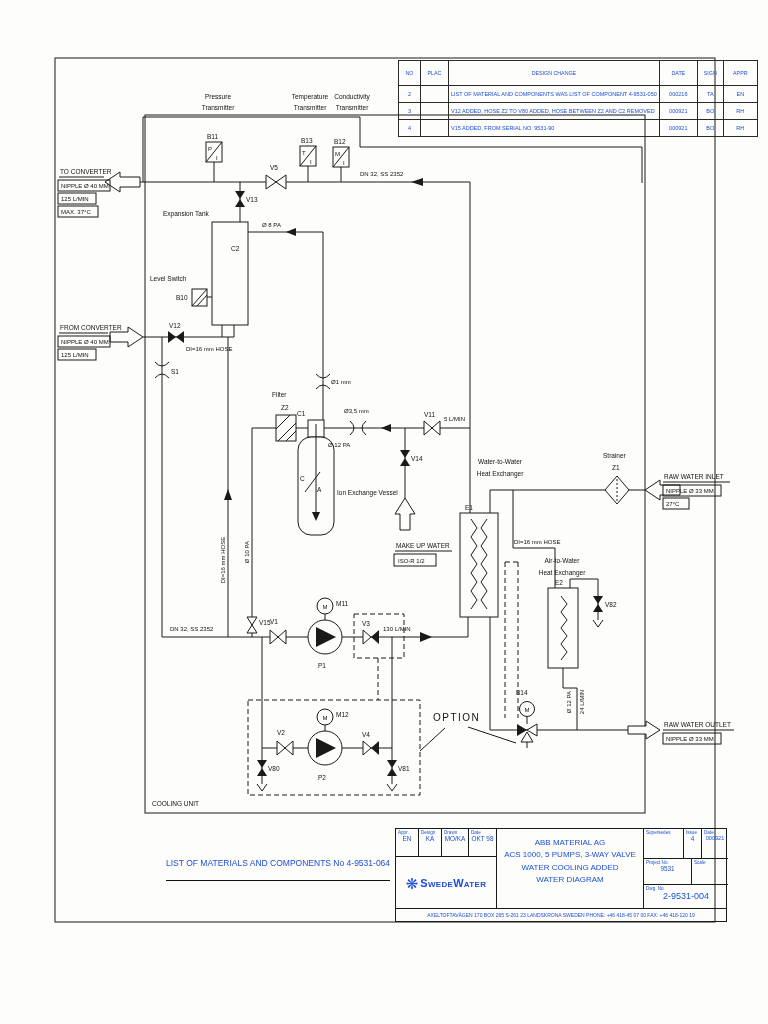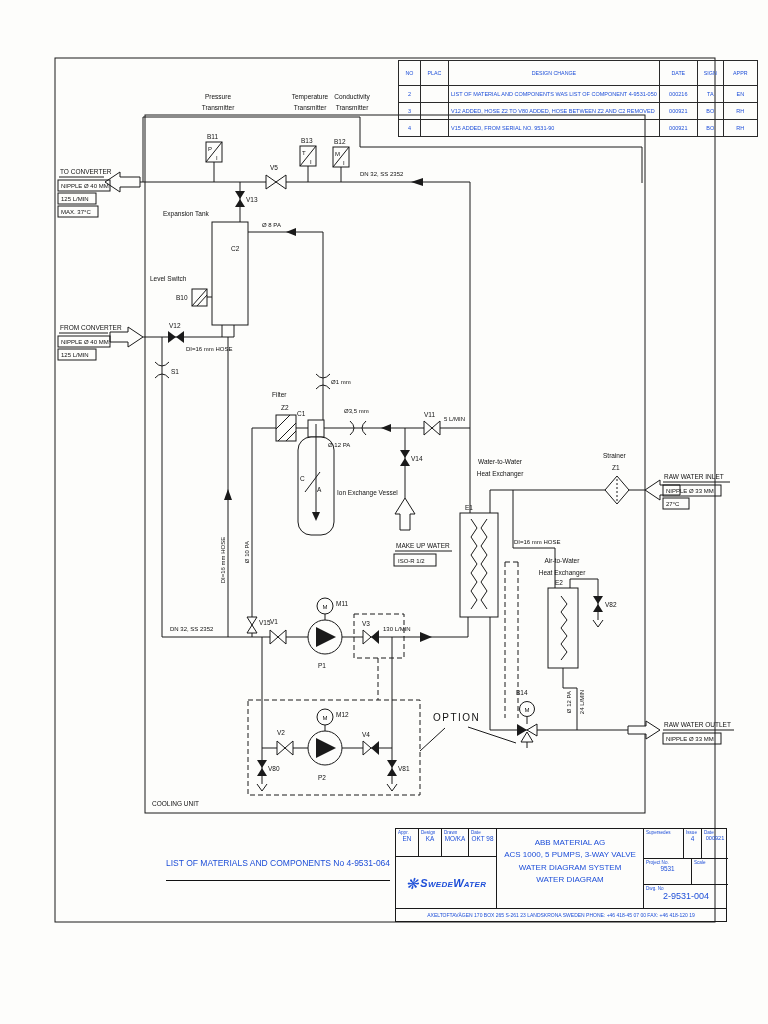--- a/index.html
+++ b/index.html
@@ -394,30 +394,30 @@
     <span class="cellval">KA</span>
   </div>
   <div class="abs" style="left:46px;top:0;width:27px;height:28px;border-right:1px solid #1a1a1a;border-bottom:1px solid #1a1a1a;">
     <span class="celllab">Drawn</span>
     <span class="cellval">MO/KA</span>
   </div>
   <div class="abs" style="left:73px;top:0;width:27px;height:28px;border-bottom:1px solid #1a1a1a;">
     <span class="celllab">Date</span>
     <span class="cellval">OKT 98</span>
   </div>
-  <div class="abs" style="left:0;top:28px;width:100px;height:52px;font-style:italic;">
+  <div class="abs" style="left:0;top:28px;width:100px;height:52px;">
     <div class="logo">
       <span class="logo-icon"></span>
       <span class="logo-name">SwedeWater</span>
     </div>
   </div>
   <div class="abs titlemid" style="left:100px;top:0;width:148px;height:80px;border-left:1px solid #1a1a1a;border-right:1px solid #1a1a1a;">
     <div>ABB MATERIAL AG</div>
     <div>ACS 1000, 5 PUMPS, 3-WAY VALVE</div>
-    <div>WATER DIAGRAM SYSTEM</div>
+    <div>WATER COOLING ADDED</div>
     <div>WATER DIAGRAM</div>
   </div>
   <div class="abs" style="left:248px;top:0;width:40px;height:30px;border-right:1px solid #1a1a1a;border-bottom:1px solid #1a1a1a;">
     <span class="celllab">Supersedes</span>
   </div>
   <div class="abs" style="left:288px;top:0;width:18px;height:30px;border-right:1px solid #1a1a1a;border-bottom:1px solid #1a1a1a;">
     <span class="celllab">Issue</span>
     <span class="cellval">4</span>
   </div>
   <div class="abs" style="left:306px;top:0;width:26px;height:30px;border-bottom:1px solid #1a1a1a;">

